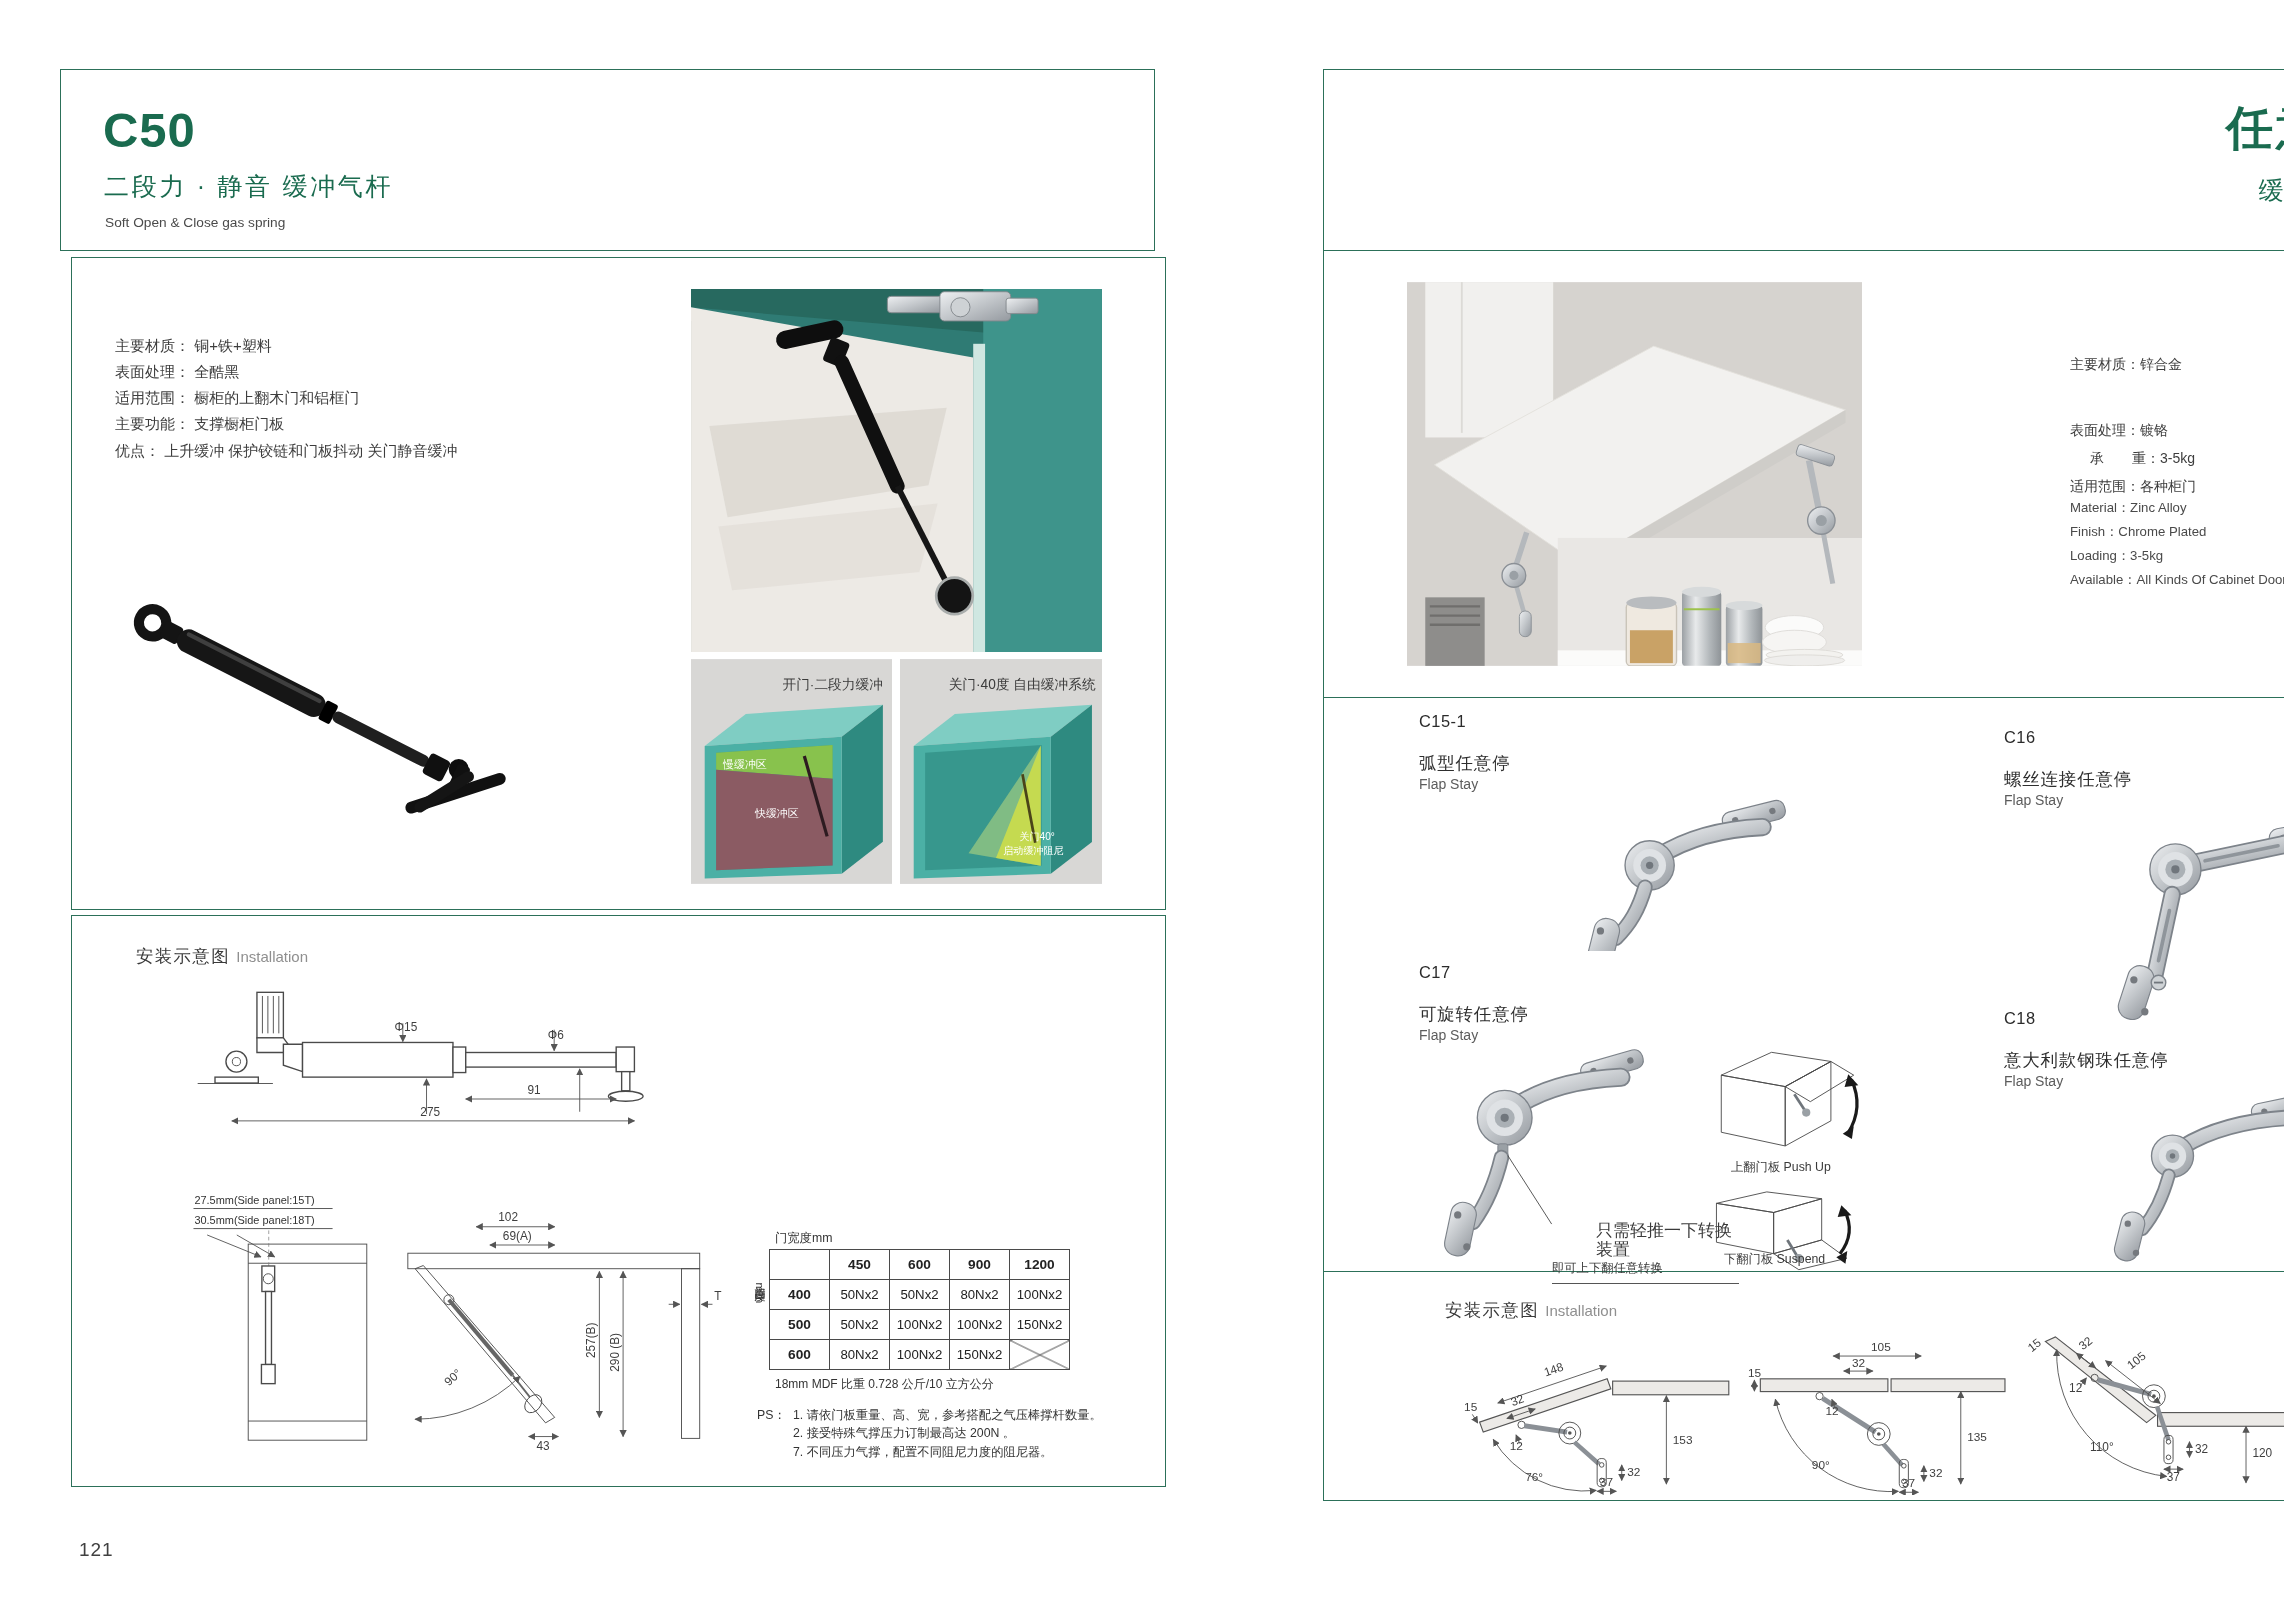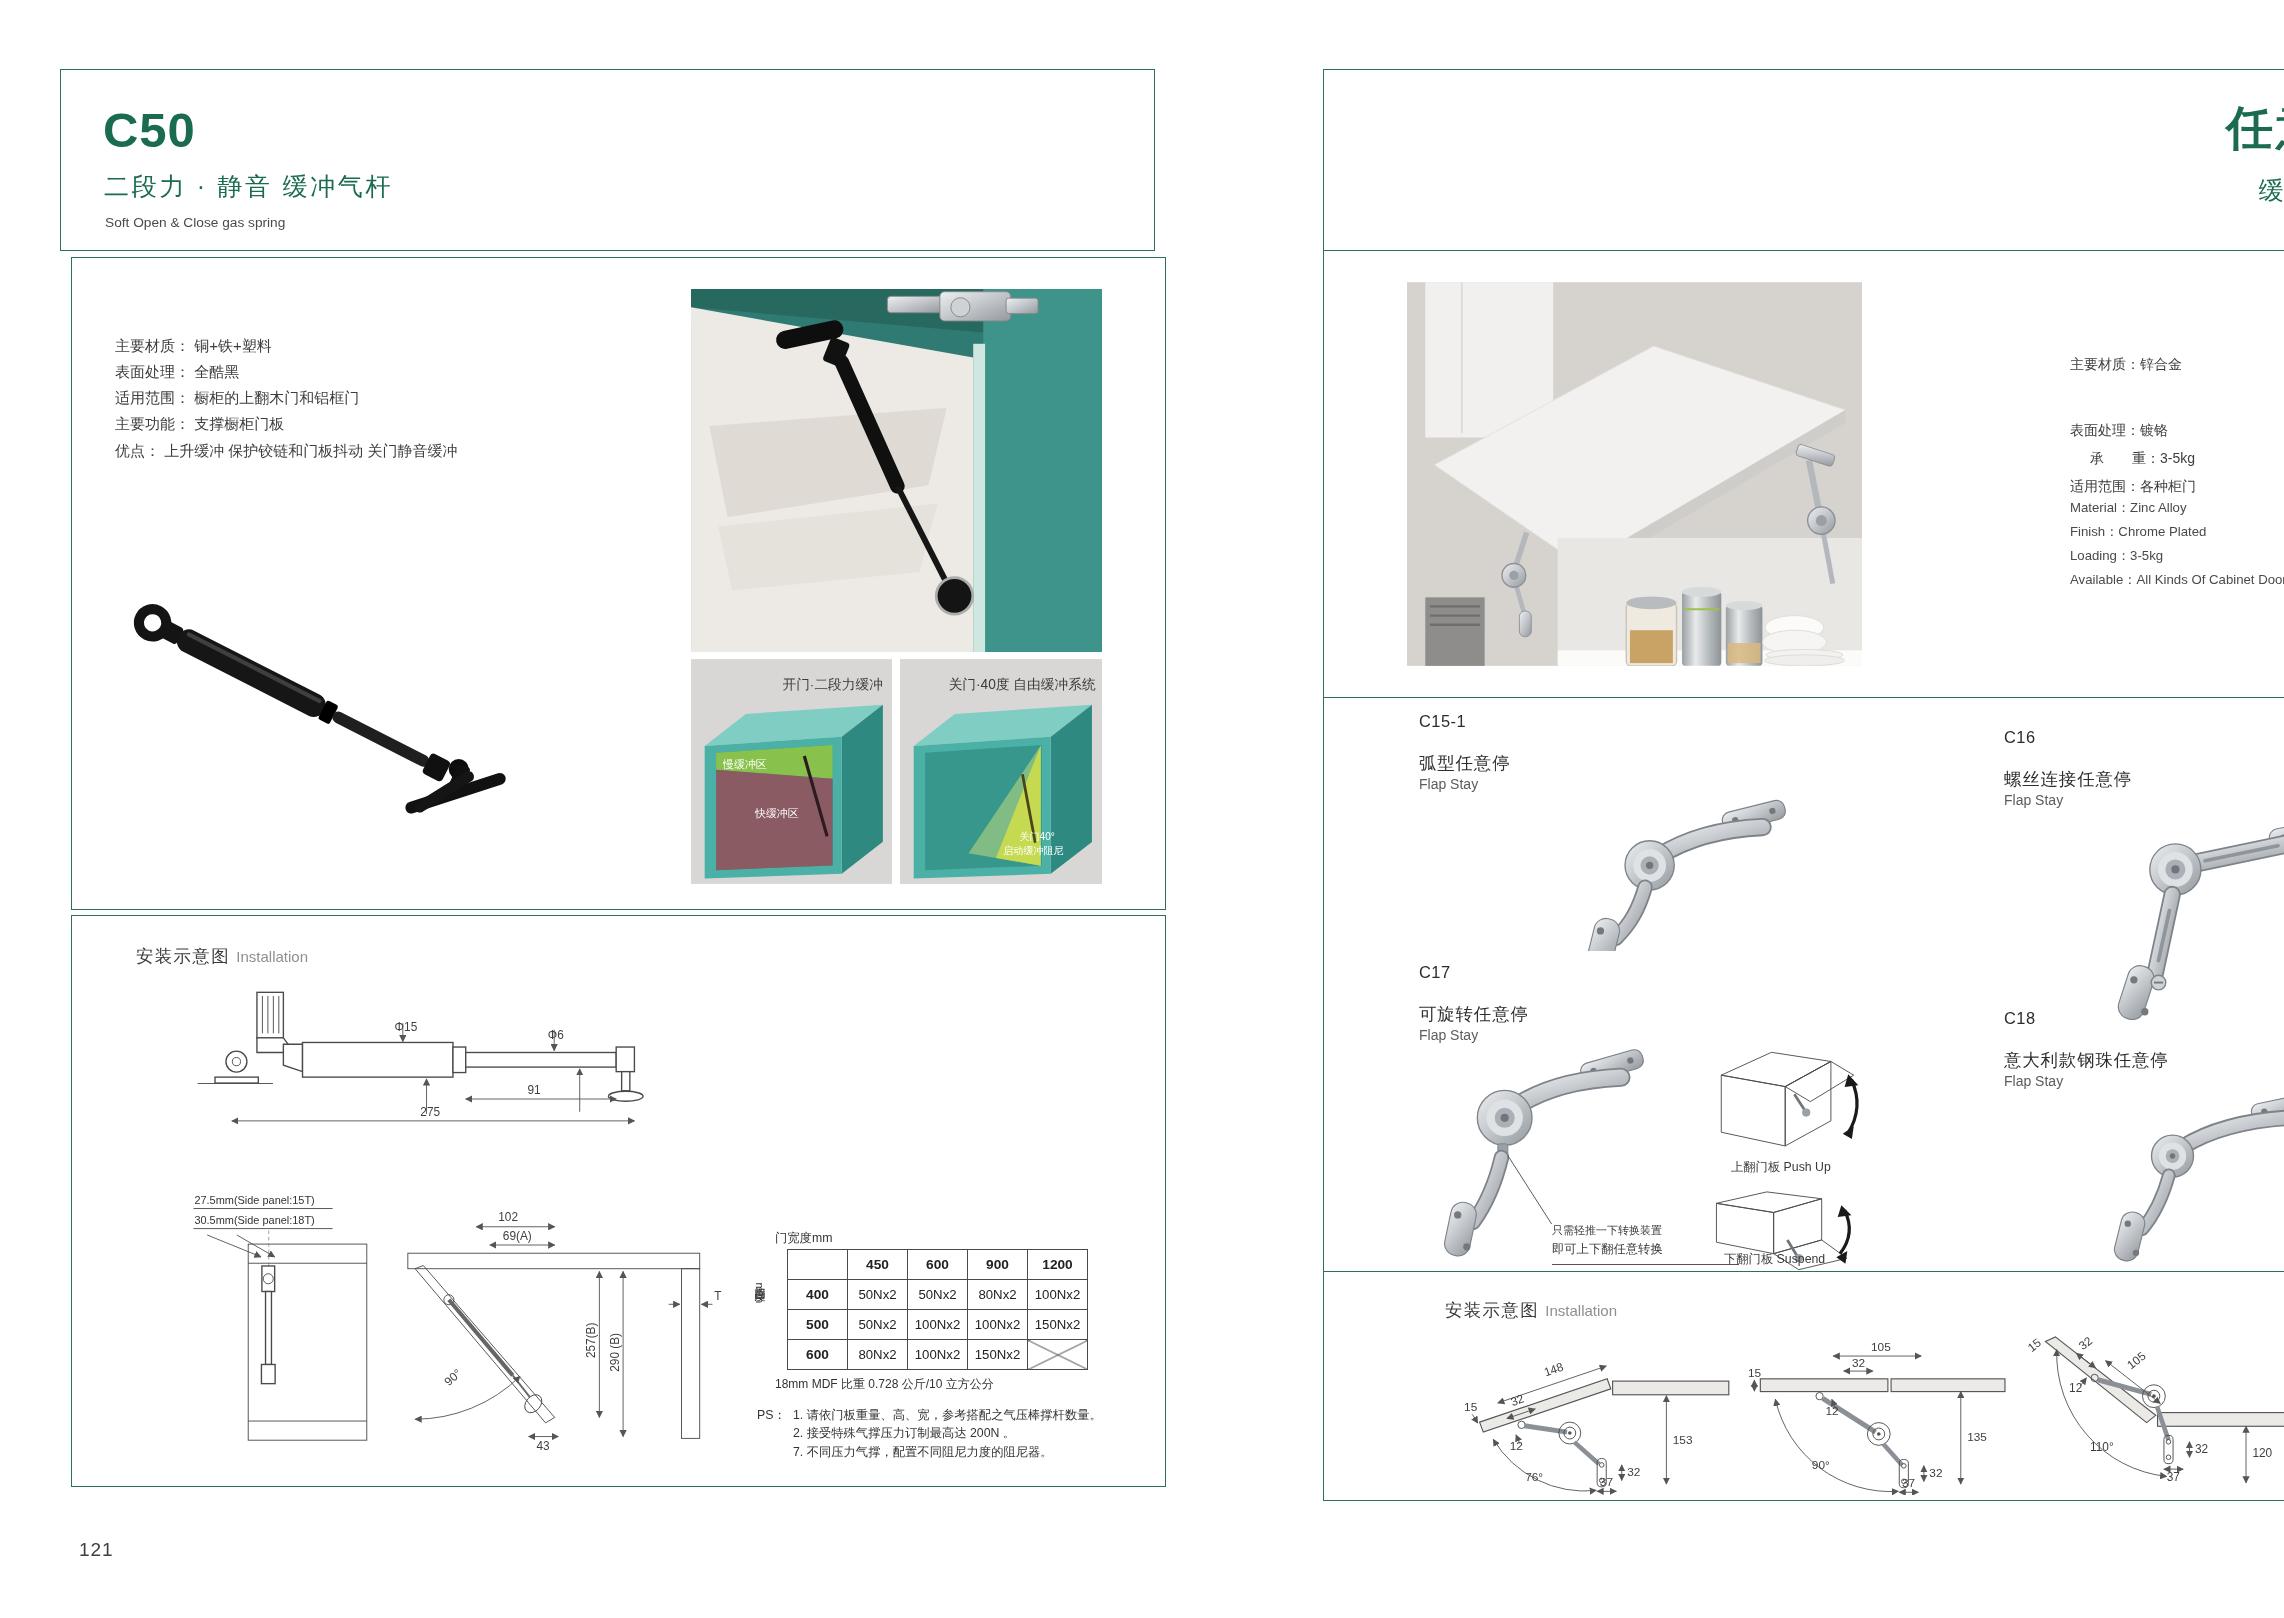--- a/index.html
+++ b/index.html
@@ -206,21 +206,21 @@
     <text x="932" y="460" class="dimt" transform="rotate(-90 932 460)">290 (B)</text>
     <line x1="735" y1="602" x2="800" y2="602" class="diml" marker-start="url(#arr)" marker-end="url(#arr)"></line>
     <text x="752" y="632" class="dimt">43</text>
     <line x1="1042" y1="312" x2="1066" y2="312" class="diml" marker-end="url(#arr)"></line>
     <line x1="1138" y1="312" x2="1114" y2="312" class="diml" marker-end="url(#arr)"></line>
     <text x="1142" y="302" class="dimt" font-size="32">T</text>
   </svg>
 
   <div class="abs" style="left:703px;top:314px;font-size:12.3px;color:#333;">门宽度mm</div>
   <div class="abs vlabel" style="left:680px;top:361px;">门高度mm</div>
-  <table class="spec abs" style="left:715px;top:333px;">
+  <table class="spec abs" style="left:697px;top:333px;">
     <tbody>
         <tr>
       <td class="hd" style="width:54px;"></td>
       <td class="hd">450</td>
       <td class="hd">600</td>
       <td class="hd">900</td>
       <td class="hd">1200</td>
     </tr>
     <tr>
       <td class="hd">400</td>
@@ -390,21 +390,21 @@
     <circle cx="165" cy="175" r="9" fill="#70767c"></circle>
     <rect x="150" y="232" width="22" height="34" rx="5" fill="#9aa0a5" stroke="#7d838a" stroke-width="2"></rect>
     <path d="M158,262 C146,312 128,360 96,404" stroke="#7d838a" stroke-width="34" fill="none" stroke-linecap="round"></path>
     <path d="M158,262 C146,312 128,360 96,404" stroke="url(#met)" stroke-width="26" fill="none" stroke-linecap="round"></path>
     <rect x="40" y="360" width="56" height="118" rx="26" fill="url(#met)" stroke="#7d838a" stroke-width="2.5" transform="rotate(12 68 419)"></rect>
     <circle cx="62" cy="388" r="8" fill="#75797e"></circle>
       <circle cx="82" cy="458" r="8" fill="#75797e"></circle>
     <line x1="172" y1="258" x2="268" y2="408" class="thin"></line>
   </svg>
   <div class="abs" style="left:228px;top:1151px;width:187px;border-bottom:1.4px solid #555;padding-bottom:4.6px;">
-    <div style="font-size:11px;color:#3a3a3a;line-height:19px;">只需轻推一下转换装置</div>
+    <div style="font-size:17px;color:#3a3a3a;line-height:19px;margin-left:44px;">只需轻推一下转换装置</div>
     <div style="font-size:12.3px;color:#3a3a3a;line-height:19px;">即可上下翻任意转换</div>
   </div>
 
   <svg class="abs" style="left:379px;top:973px;" width="169" height="110" viewBox="0 0 370 240">
     <polygon points="40,70 150,20 280,40 180,95" fill="#f4f3f1" class="thin"></polygon>
     <polygon points="40,70 180,95 180,225 40,195" fill="#fbfbfa" class="thin"></polygon>
     <polygon points="180,95 280,40 280,170 180,225" fill="#eceae7" class="thin"></polygon>
     <polygon points="180,95 280,40 330,70 235,128" fill="#f7f6f4" class="thin"></polygon>
     <path d="M325,80 q28,60 -8,118" stroke="#1a1a1a" stroke-width="7" fill="none"></path>
     <polygon points="318,68 340,92 310,96" fill="#1a1a1a"></polygon>

